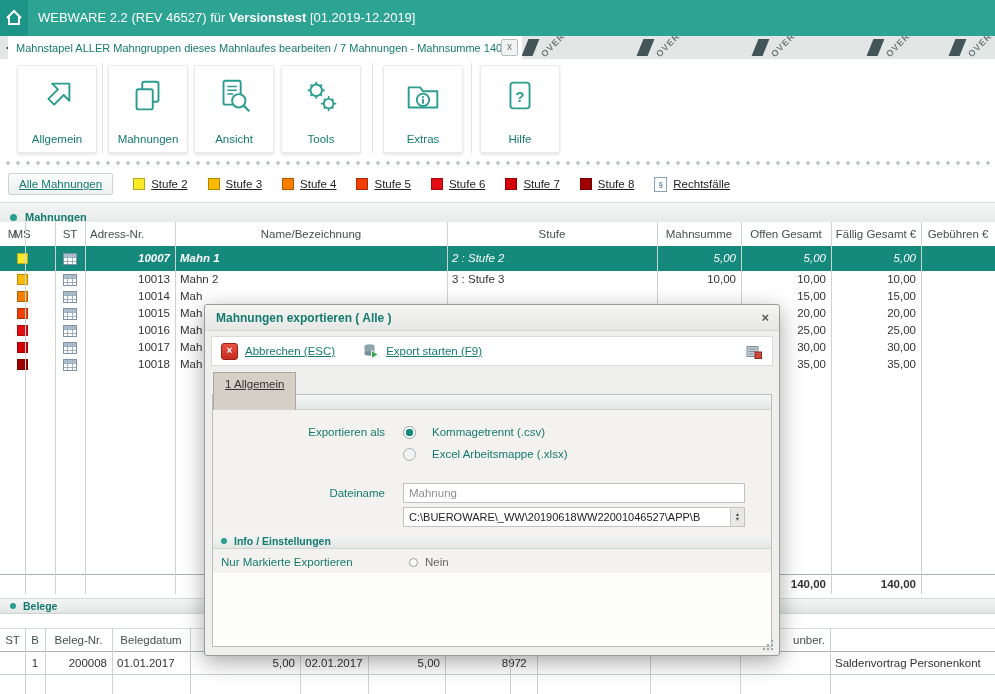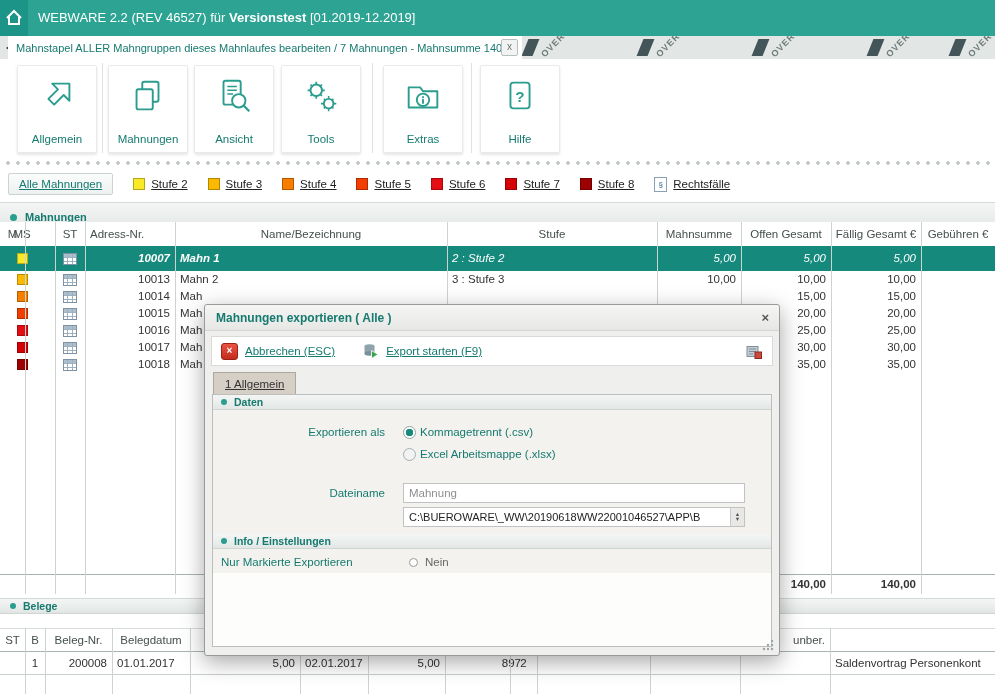--- a/index.html
+++ b/index.html
@@ -106,29 +106,29 @@
              border-bottom:1px solid #d4d4d2;border-radius:3px 3px 0 0;display:flex;align-items:center;}
   .dlg-title-text{color:#157a6f;font-weight:bold;font-size:12px;padding-left:11px;flex:1;}
   .dlg-close{color:#555;font-weight:bold;font-size:13px;padding-right:10px;}
   .dlg-toolbar{position:absolute;left:6px;right:6px;top:31px;height:30px;background:#fff;border:1px solid #d9d9d7;
                box-sizing:border-box;display:flex;align-items:center;gap:28px;padding-left:9px;}
   .dlg-btn{display:flex;align-items:center;gap:7px;color:#157a6f;font-size:11.5px;}
   .dlg-btn .t{text-decoration:underline;}
   .ic-cancel{display:inline-flex;align-items:center;justify-content:center;width:15px;height:15px;border-radius:3px;
              background:linear-gradient(#e85343,#c22c1d);border:1px solid #9e2013;color:#fff;font-size:10px;font-weight:bold;line-height:1;}
   .dlg-tool-right{position:absolute;right:10px;top:7px;}
-  .dlg-tab{position:absolute;left:8px;top:67px;height:22px;line-height:22px;padding:0 11px;background:#d5cfc6;
+  .dlg-tab{position:absolute;left:8px;top:67px;height:38px;line-height:22px;padding:0 11px;background:#d5cfc6;
            border:1px solid #b0a89c;border-bottom:none;box-sizing:border-box;font-size:11.5px;color:#333;text-decoration:underline;z-index:2;}
   .dlg-panel{position:absolute;left:7px;right:7px;top:89px;bottom:8px;background:#fdfdfc;border:1px solid #bdbdbd;box-sizing:border-box;}
   .panel-top{position:absolute;left:0;top:0;right:0;height:178px;background:#f3f2ef;}
   .dsec{position:absolute;left:0;right:0;height:15px;background:linear-gradient(#f4f6f5,#e2e7e5);border-bottom:1px solid #cfd5d3;
         display:flex;align-items:center;gap:7px;padding-left:8px;box-sizing:border-box;font-size:10.5px;font-weight:700;color:#157a6f;}
   .bt{width:6px;height:6px;border-radius:50%;background:#2a9d8f;}
   .flabel{position:absolute;left:0;width:172px;text-align:right;color:#157a6f;font-size:11.5px;line-height:20px;height:20px;}
-  .radio-row{position:absolute;display:flex;align-items:center;gap:4px;height:18px;font-size:11.5px;color:#157a6f;}
+  .radio-row{position:absolute;display:flex;align-items:center;gap:16px;height:18px;font-size:11.5px;color:#157a6f;}
   .radio{width:13px;height:13px;border-radius:50%;border:1px solid #9fb3af;background:#f2f2f2;display:inline-block;box-sizing:border-box;}
   .radio.on{background:radial-gradient(circle,#178a7e 0 3.5px,#fff 4px);border-color:#8fa6a2;}
   .input-wrap{position:absolute;left:190px;width:342px;height:20px;}
   .input-wrap input{width:100%;height:100%;box-sizing:border-box;border:1px solid #c2c2c2;background:#fff;
                     font-family:"Liberation Sans","DejaVu Sans",sans-serif;font-size:11px;color:#222;padding:0 15px 0 5px;}
   .input-wrap input.gray{color:#8f8f8f;font-size:11.5px;}
   .spin{position:absolute;right:1px;top:1px;bottom:1px;width:13px;background:#e8e8e6;border-left:1px solid #c9c9c7;
         display:flex;flex-direction:column;align-items:center;justify-content:center;color:#555;font-size:5.5px;line-height:5px;}
   .mk-label{position:absolute;left:8px;color:#157a6f;font-size:11.5px;line-height:18px;height:18px;}
   .mk-val{position:absolute;left:196px;display:flex;align-items:center;gap:7px;height:18px;color:#666;font-size:11.5px;}

